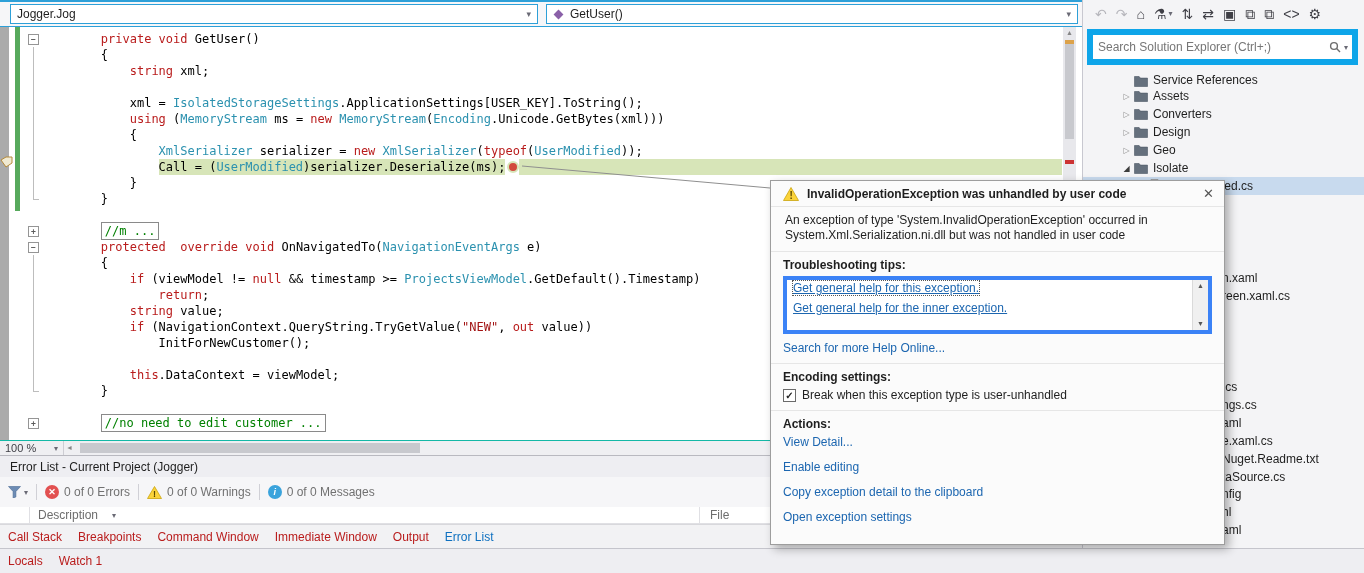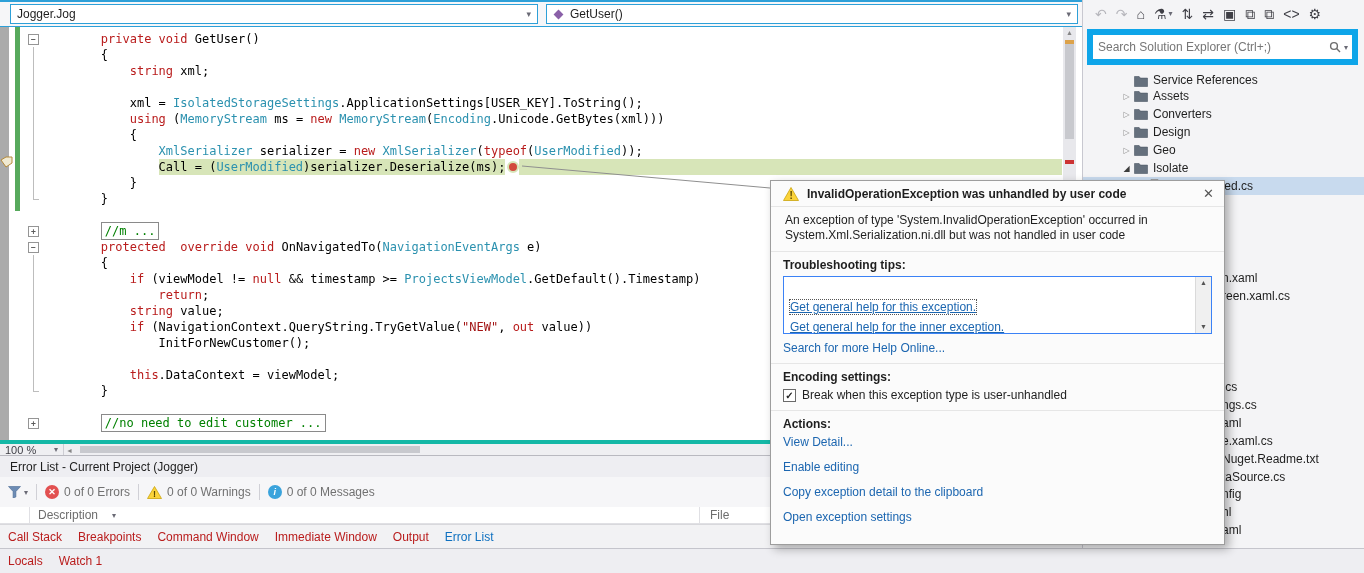--- a/index.html
+++ b/index.html
@@ -43,21 +43,21 @@
   .sarrow{color:#868686;font-size:7px;line-height:12px;display:block;text-align:center;cursor:pointer;}
   #v-scroll .down{position:absolute;bottom:0;left:0;right:0;}
   #v-scroll .up{position:absolute;top:0;left:0;right:0;}
   .vthumb{position:absolute;left:2px;right:2px;top:16px;height:96px;background:#c8c9ce;}
   .mark{position:absolute;left:2px;right:2px;height:4px;}
   .mark.orange{top:13px;background:#dca24a;}
   .mark.red{top:133px;background:#cc3333;}
 
   
   #zoom-strip{position:absolute;left:0;top:440px;width:1082px;height:15px;background:#efeff2;
-    border-top:4px solid #14b8a6;display:flex;align-items:stretch;}
+    border-top:1px solid #14b8a6;display:flex;align-items:stretch;}
   #zoom-select{width:64px;display:flex;align-items:center;padding:0 5px;font-size:11px;
     color:#3f3f46;border-right:1px solid #cdcdd3;cursor:pointer;}
   #zoom-select .caret{margin-left:auto;font-size:8px;color:#6a6a75;}
   #h-scroll{flex:1;position:relative;}
   #h-scroll .left{position:absolute;left:2px;top:0;bottom:0;line-height:14px;}
   #h-scroll .right{position:absolute;right:2px;top:0;bottom:0;line-height:14px;}
   .hthumb{position:absolute;left:16px;top:2px;bottom:2px;width:340px;background:#c8c9ce;}
 
   
   #el-title{position:absolute;left:0;top:455px;width:1082px;height:22px;background:#eeeef2;
@@ -119,22 +119,22 @@
     background:#fbfbfb;border:1px solid #9d9d9d;box-shadow:4px 4px 9px rgba(0,0,0,.3);
     z-index:60;overflow:hidden;}
   .pop-header{height:26px;display:flex;align-items:center;padding:0 10px 0 12px;
     border-bottom:1px solid #e6e6e6;}
   .pop-title{font-weight:bold;margin-left:8px;}
   .pop-close{margin-left:auto;color:#555;font-size:13px;cursor:pointer;}
   .pop-desc{padding:6px 14px 8px;line-height:15px;border-bottom:1px solid #e6e6e6;}
   .section{padding:6px 12px 8px;}
   .tips-section,.settings-section{border-bottom:1px solid #e6e6e6;}
   .sec-label{font-weight:bold;margin-bottom:4px;}
-  #tips-box{position:relative;height:58px;background:#fff;border:1px solid #3b82f6;
-    padding:23px 22px 4px 6px;}
+  #tips-box{position:relative;height:58px;background:#fff;border:4px solid #3b82f6;
+    padding:1px 22px 4px 6px;}
   .tip{display:block;width:max-content;color:#1c66b0;text-decoration:underline;
     margin-bottom:6px;cursor:pointer;}
   .tip.focused{outline:1px dotted #555;}
   #tips-scroll{position:absolute;right:0;top:0;bottom:0;width:16px;background:#f0f0f0;
     border-left:1px solid #dadada;}
   #tips-scroll .sarrow{color:#555;}
   #tips-scroll .bottom{position:absolute;bottom:0;left:0;right:0;}
   #tips-scroll .top{position:absolute;top:0;left:0;right:0;}
   #search-online{display:inline-block;margin-top:7px;color:#1c66b0;cursor:pointer;}
   .cbrow{display:flex;align-items:center;gap:6px;}

